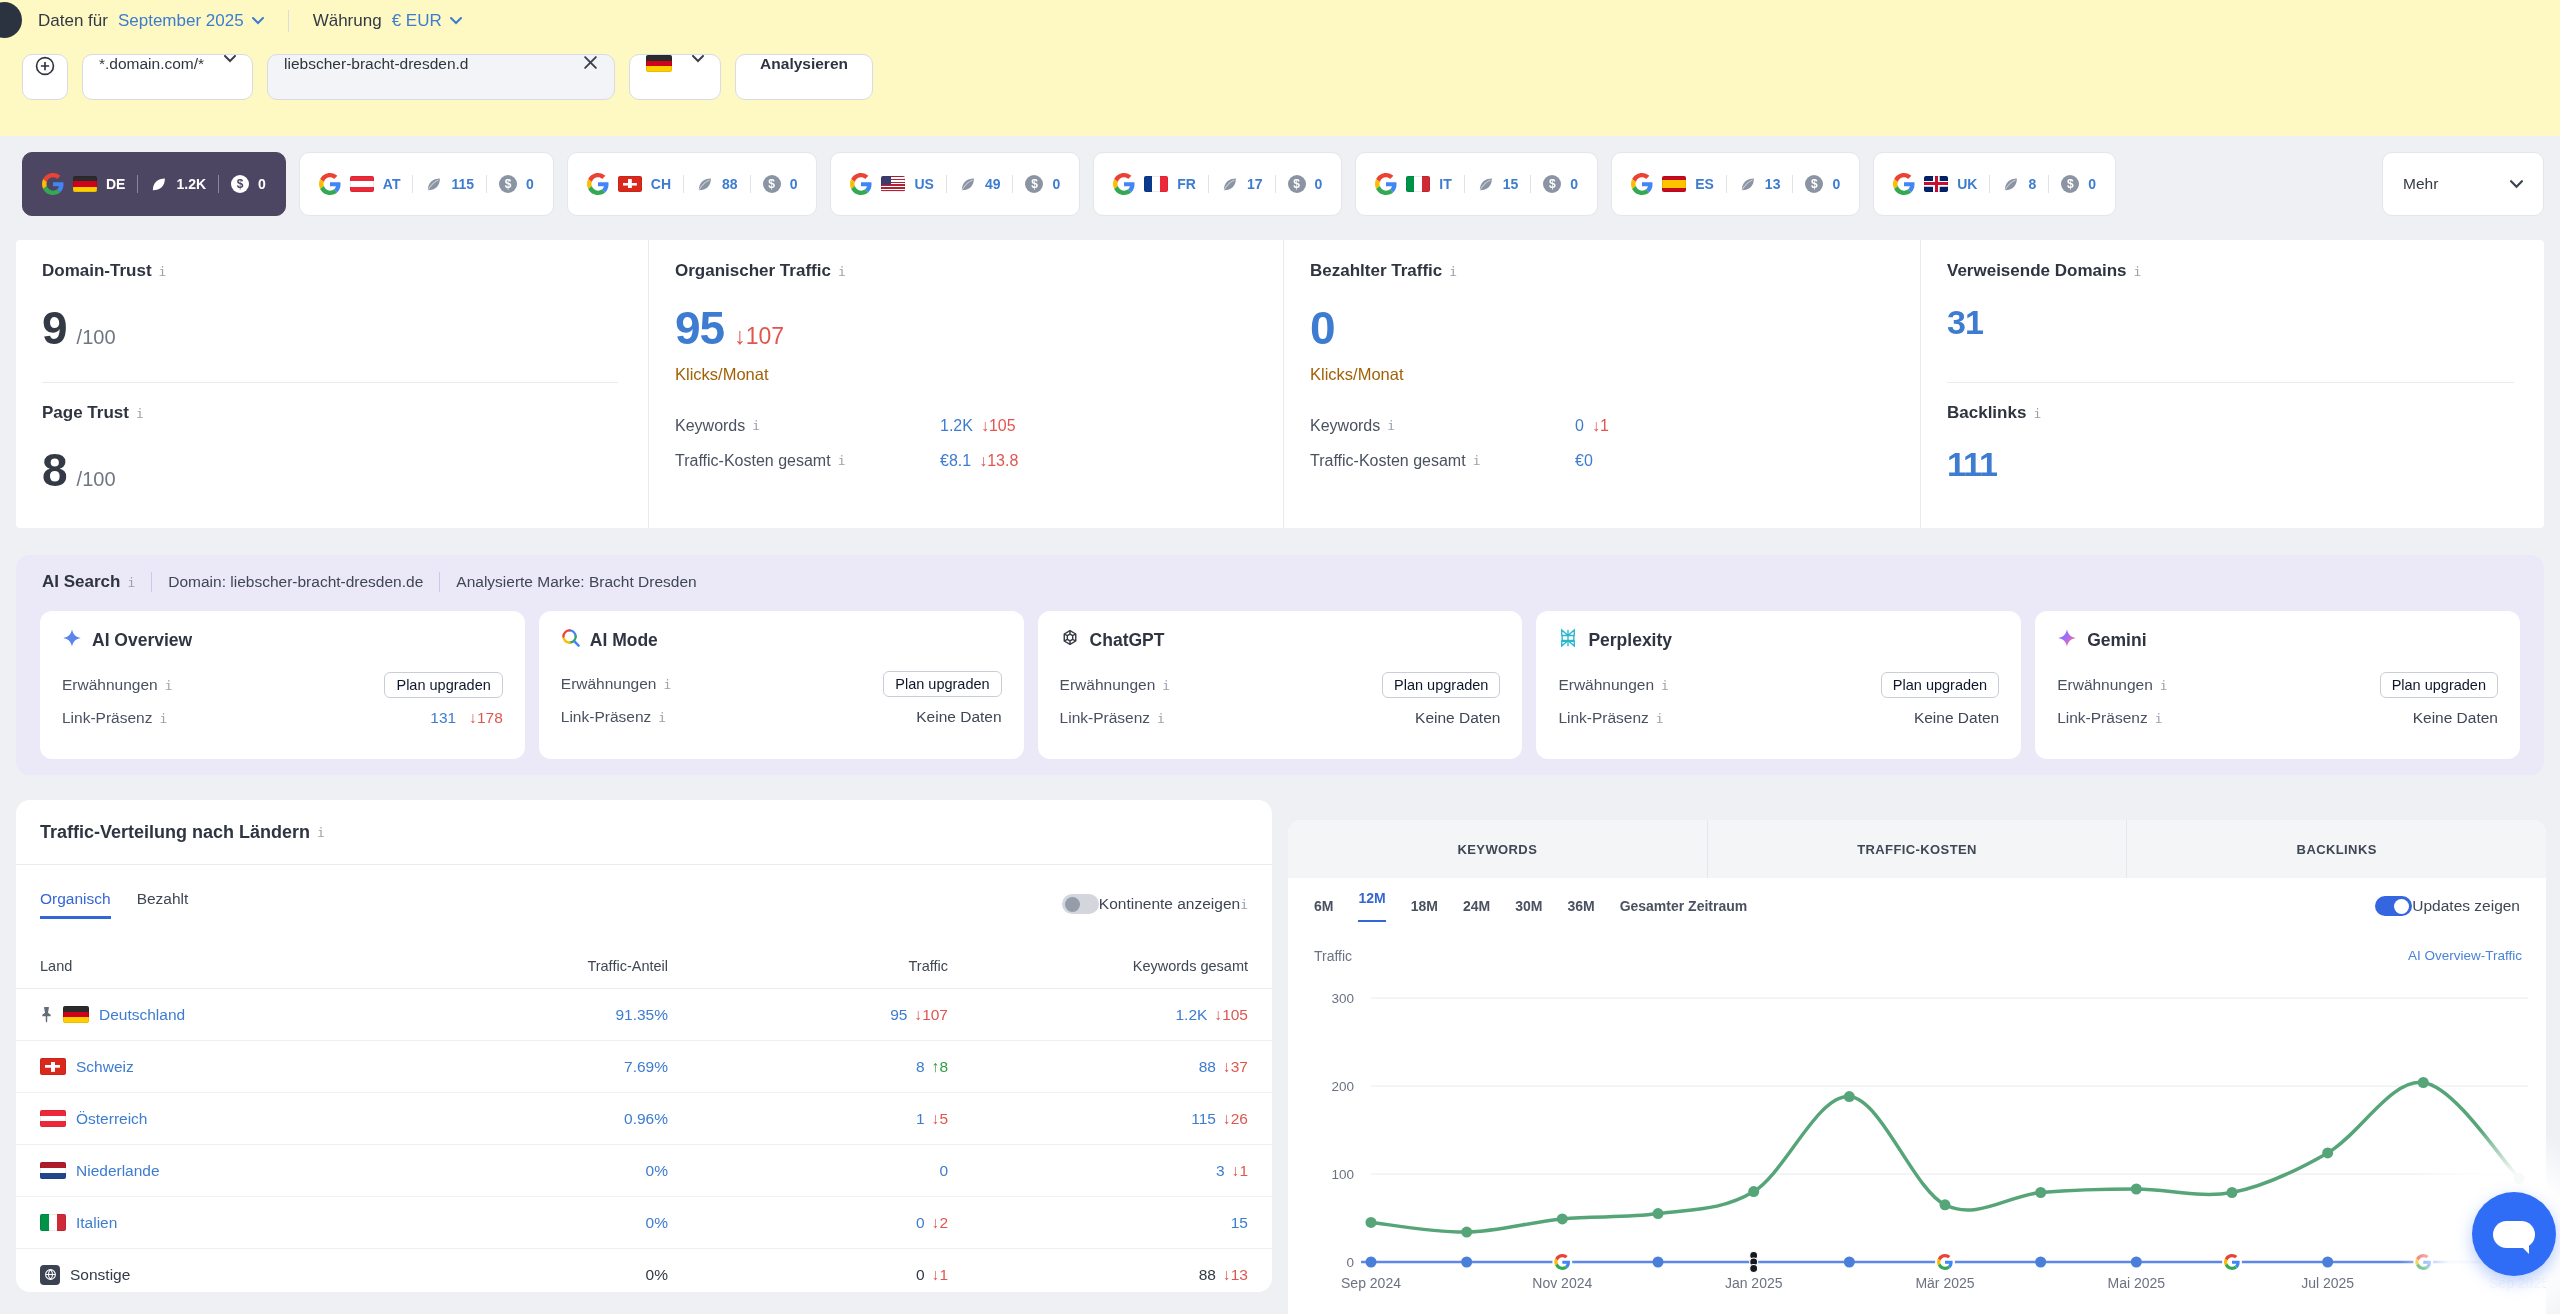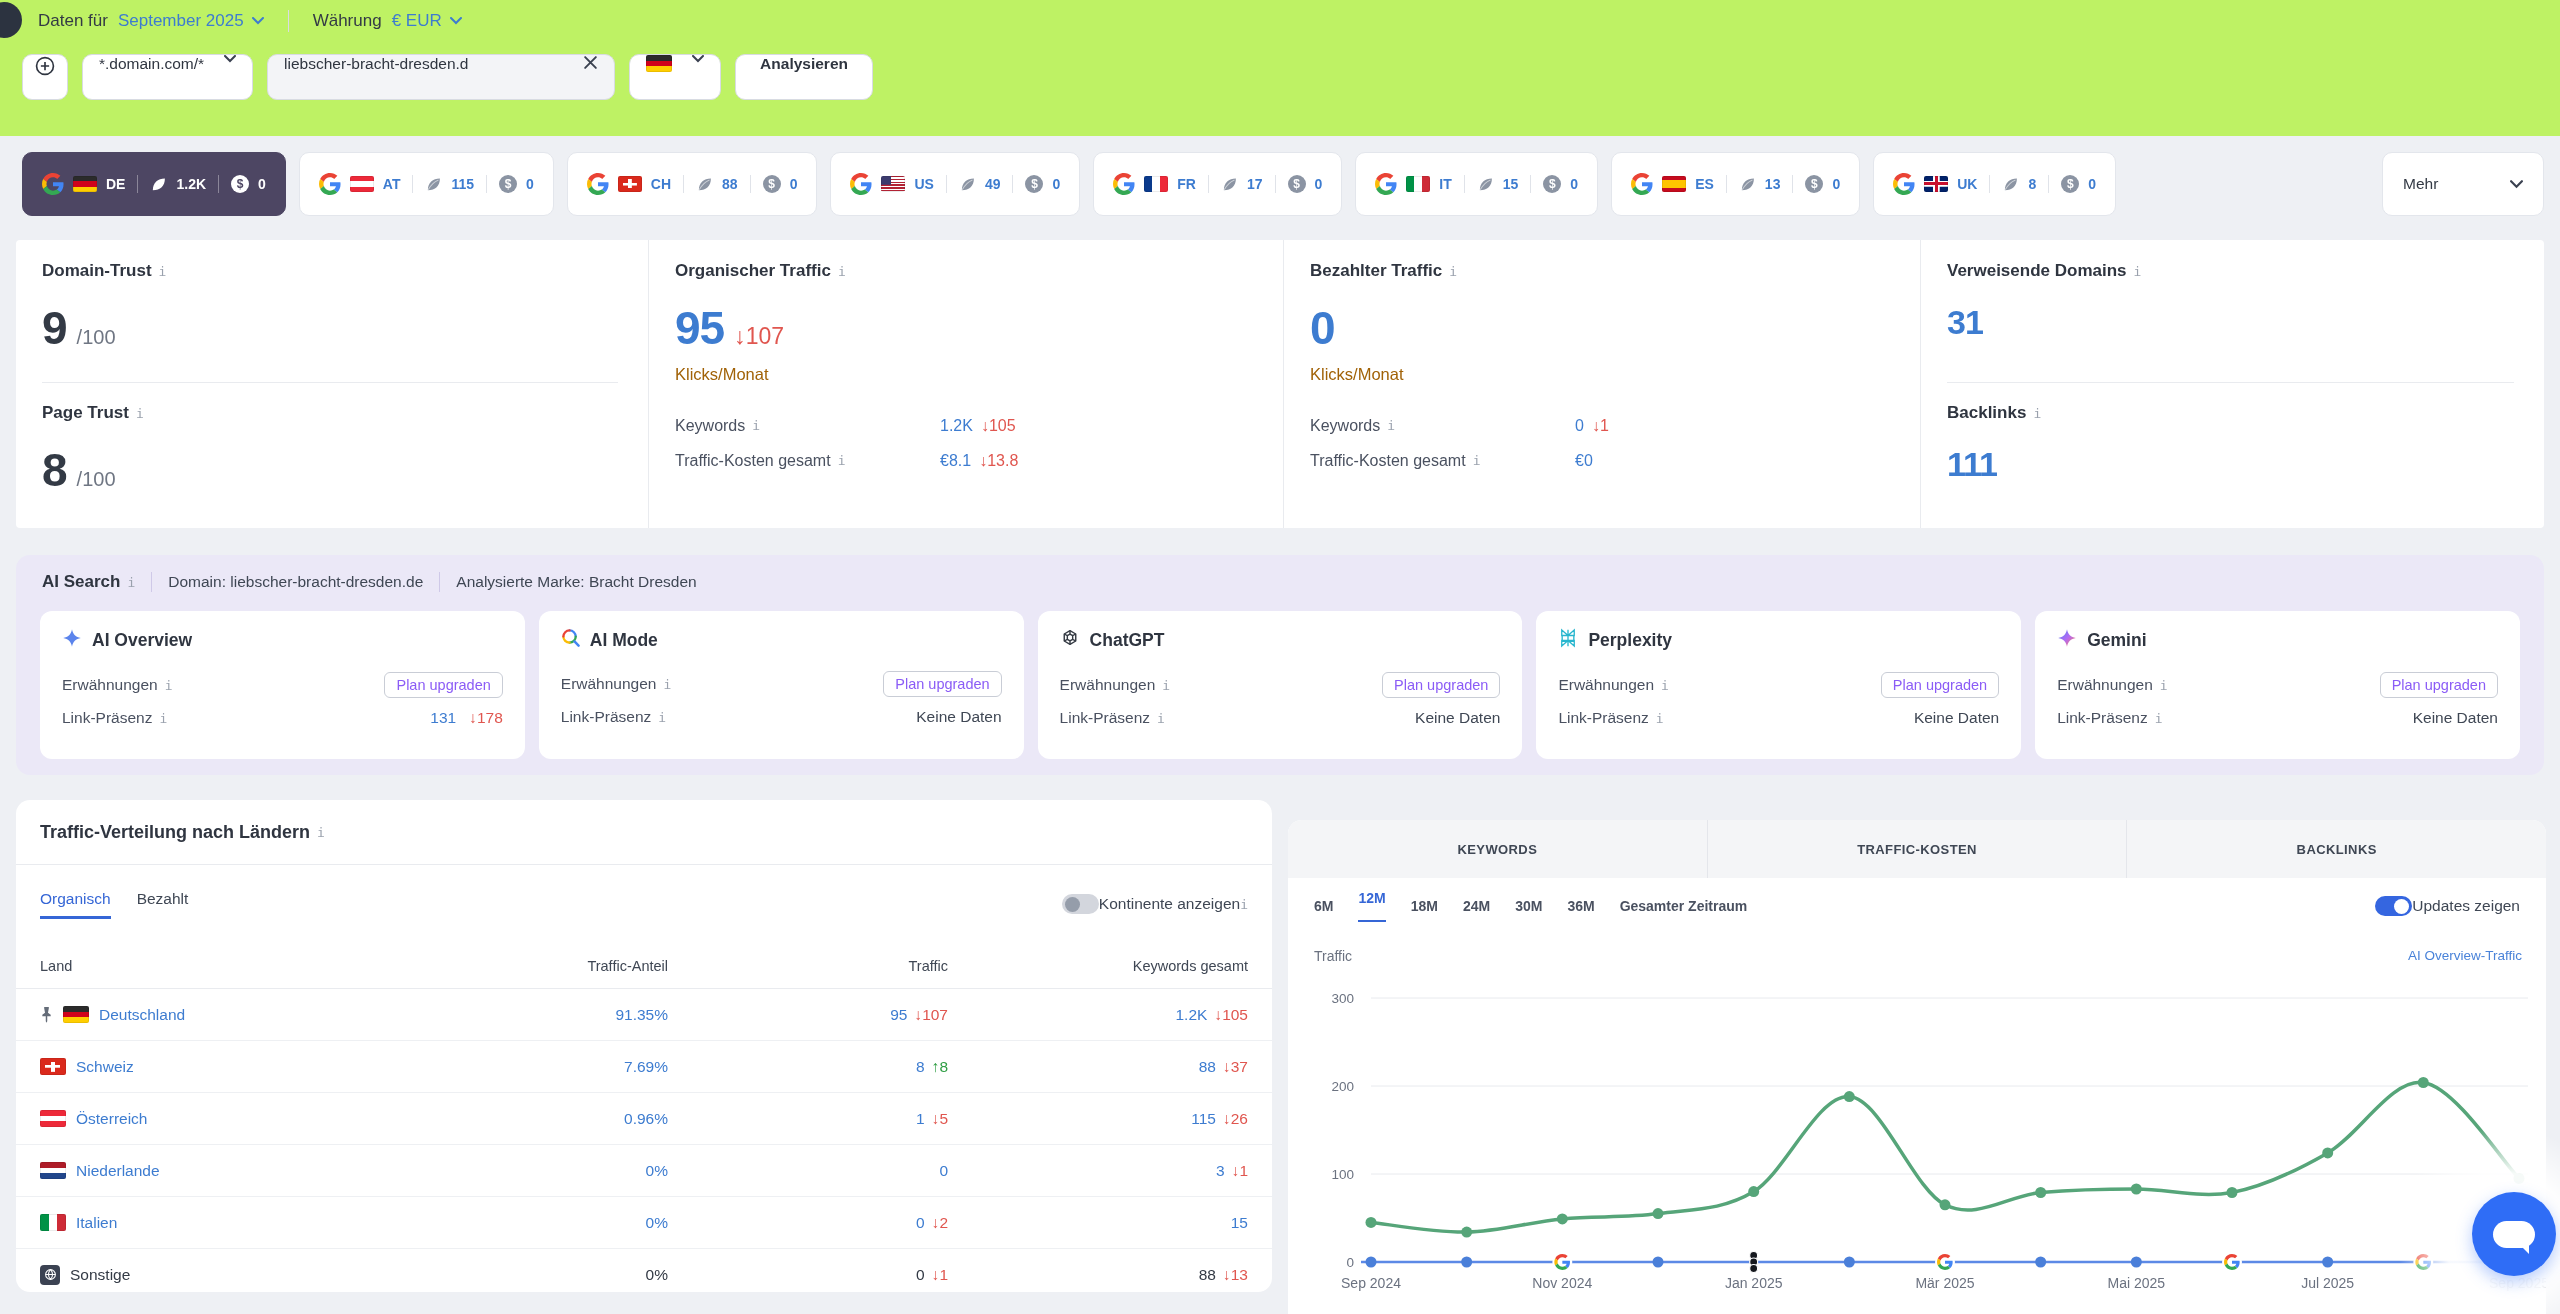--- a/index.html
+++ b/index.html
@@ -3,21 +3,21 @@
 <meta charset="utf-8">
 <style>
   html,body{margin:0;padding:0}
   body{width:2560px;height:1314px;position:relative;overflow:hidden;background:#eef0f4;
        font-family:"Liberation Sans",sans-serif;color:#333a45;}
   .abs{position:absolute}
   .info{color:#9aa1ad;font-family:"DejaVu Sans Mono",monospace;font-size:13px;margin-left:7px;font-weight:400}
   .blue{color:#3d7cd0}.down{color:#e0564f}.up{color:#2f9e44}
   .chev{display:inline-block;line-height:0}
   
-  #header{left:0;top:0;width:2560px;height:136px;background:#bef264}
+  #header{left:0;top:0;width:2560px;height:136px;background:#fef9c3}
   #black-dot{left:-14px;top:2px;width:36px;height:36px;border-radius:50%;background:#2c3340}
   #row1{left:38px;top:8px;height:26px;display:flex;align-items:center;gap:10px;font-size:17px}
   #row1 .vdiv{width:1px;height:22px;background:#d9dce2;margin:0 14px}
   .linklike{color:#3d7cd0;display:flex;align-items:center;gap:8px}
   #row2{left:22px;top:54px;display:flex;align-items:center;gap:14px}
   .pill{height:46px;background:#fff;border:1px solid #d8dbe2;border-radius:10px;display:flex;
         align-items:flex-start;gap:20px;padding:0 16px;font-size:15.5px;color:#2f3540;box-sizing:border-box}
   #query-pill{background:#f3f4f7;width:348px;justify-content:space-between}
   #analyze-btn{font-weight:700;padding:0 24px}
   #plus-btn{width:46px;justify-content:center;padding:0}
@@ -72,21 +72,21 @@
   
   #ai-section{left:16px;top:555px;width:2528px;height:220px;background:#ebe8f7;border-radius:14px;box-sizing:border-box}
   #ai-header{display:flex;align-items:center;padding:17px 28px 0 26px;font-size:15.5px;color:#3f4754}
   #ai-header .ttl{font-size:17px;font-weight:700;color:#2f3540;display:flex;align-items:center}
   #ai-header .vdiv{width:1px;height:20px;background:#cfc9e8;margin:0 16px}
   #ai-cards{position:absolute;left:24px;right:24px;top:56px;bottom:16px;display:flex;gap:14px}
   .ai-card{flex:1;background:#fff;border-radius:12px;padding:17px 22px;box-sizing:border-box}
   .ai-title{display:flex;align-items:center;gap:10px;font-size:17.5px;font-weight:700;color:#2f3540;margin-bottom:15px}
   .ai-row{display:flex;align-items:center;justify-content:space-between;height:33px;font-size:15.5px;color:#4a5160}
   .upgrade-btn{border:1px solid #c9cdd6;border-radius:6px;background:#fff;padding:4px 11px;font-size:14.5px;
-        color:#8b5cf6;font-family:inherit}
+        color:#0f172a;font-family:inherit}
   .nodata{color:#3f4754}
   .ai-val{font-weight:400}
   
   #table-card{left:16px;top:800px;width:1256px;height:492px;background:#fff;border-radius:14px;overflow:hidden;box-sizing:border-box}
   .t-title{height:65px;display:flex;align-items:center;padding:0 24px;font-size:18px;font-weight:700;
         color:#2f3540;border-bottom:1px solid #e9ebef;box-sizing:border-box}
   .t-controls{height:78px;display:flex;align-items:center;padding:0 24px}
   .t-tab{font-size:15.5px;color:#3f4754;margin-right:26px;padding-bottom:8px;border-bottom:3px solid transparent}
   .t-tab.active{color:#3566d6;border-bottom-color:#3566d6;font-weight:400}
   .t-right{margin-left:auto;display:flex;align-items:center;font-size:15.5px;color:#3f4754}

